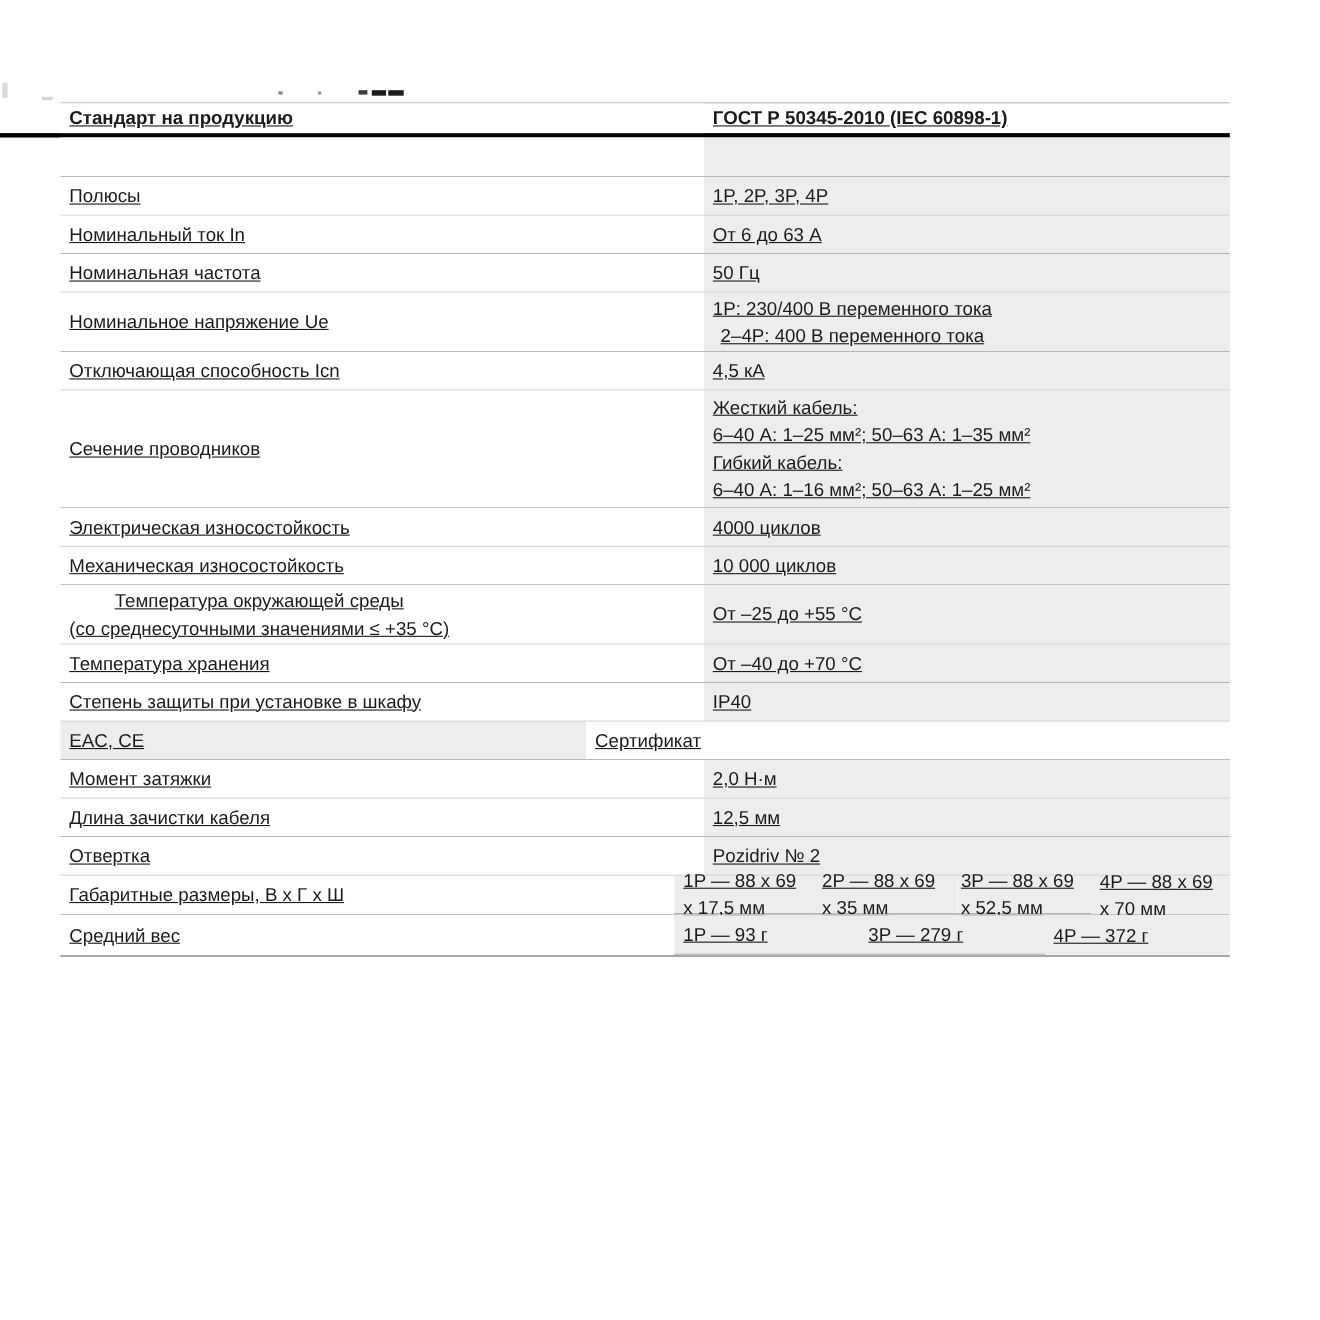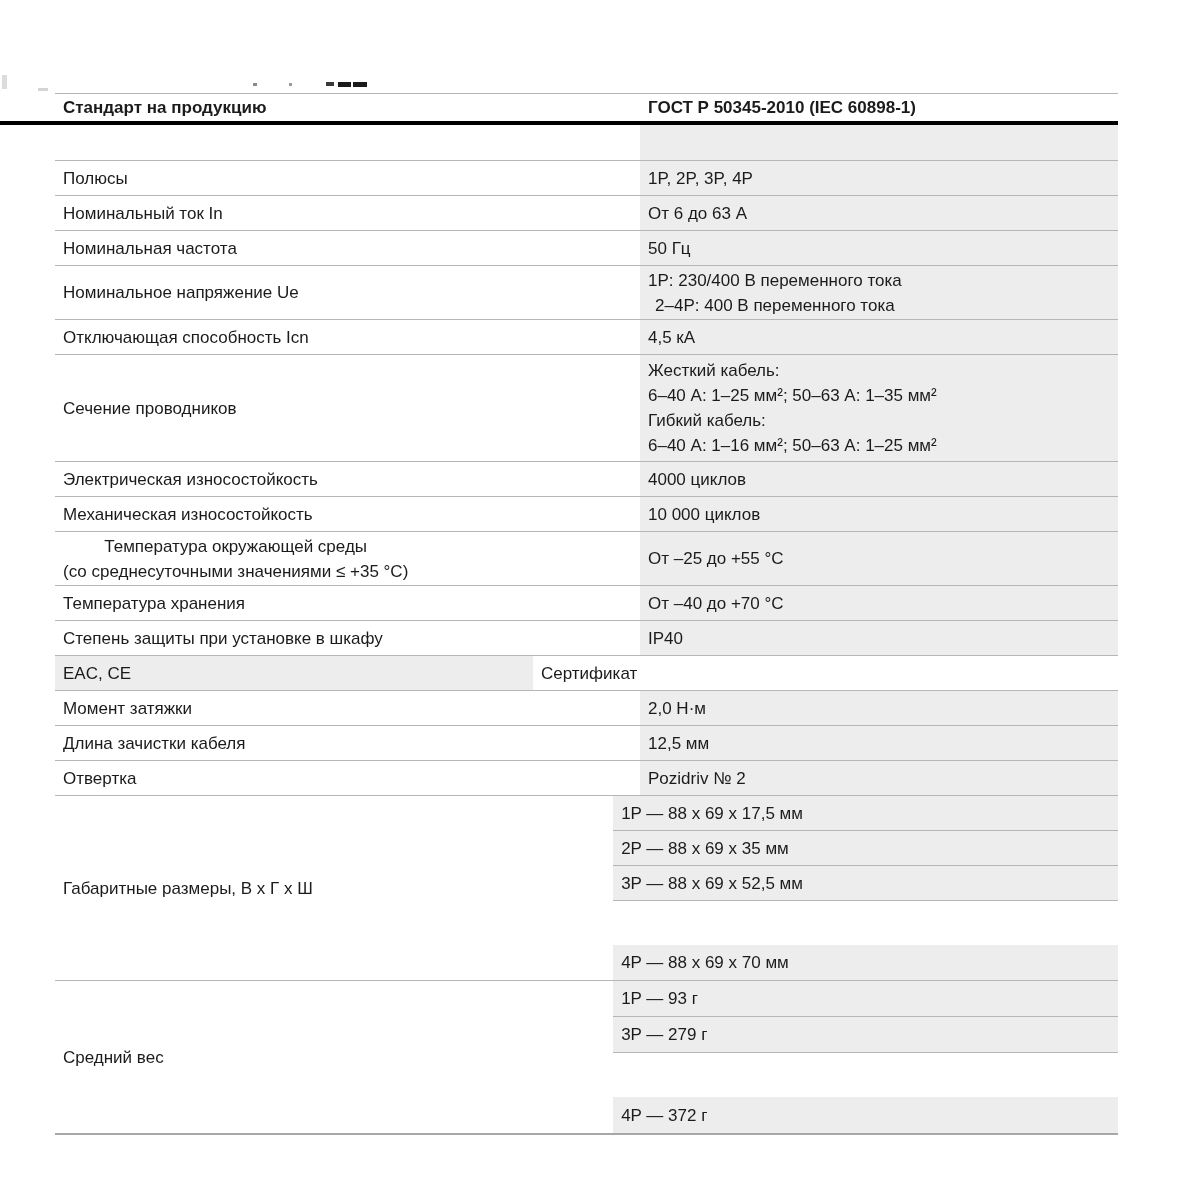--- a/index.html
+++ b/index.html
@@ -23,20 +23,21 @@
   .a5 { left: 353px; top: 82px; width: 14px; height: 5px; }
   .a6 { left: 2px;   top: 75px; width: 5px;  height: 14px; background: #dcdcdc; }
   .a7 { left: 38px;  top: 88px; width: 10px; height: 3px;  background: #d4d4d4; }
 
   .spec-table {
     position: absolute;
     left: 55px;
     top: 93px;
     width: 1063px;
     border-top: 1px solid var(--divider, #b6b6b6);
+    text-decoration: underline;
   }
   .thead { display: flex; height: 27px; }
   .thead .cell { font-weight: bold; }
   .thick-rule {
     width: 1118px;
     height: 4px;
     margin-left: -55px;
     background: var(--rule, #000000);
   }
   .row {
@@ -49,27 +50,27 @@
     padding: 3px 10px 3px 8px;
     line-height: 25px;
     white-space: pre-line;
   }
   .pcell { width: 585px; background: #ffffff; }
   .vcell { width: 478px; background: var(--value_bg, #ededed); }
   .r35 { height: 35px; }
   .r36 { height: 36px; }
   .r54 { height: 54px; text-align: center; }
   .r107 { height: 107px; }
-  .vstack { width: 530px; display: flex; flex-direction: column; }
+  .vstack { width: 530px; display: flex; flex-direction: row; }
   .vstack .sub {
     width: 100%;
     height: 35px;
     border-bottom: 1px solid var(--divider, #b6b6b6);
   }
-  .vstack .sub:last-child { border-bottom: none; margin-top: 44px; }
+  .vstack .sub:last-child { border-bottom: none; }
   .weight .vstack .sub { height: 36px; }
   .row.weight { border-bottom: 2px solid var(--bottom_border, #a8a8a8); }
 </style>
 </head>
 <body>
 
 <div class="page">
 
   <span class="artifact a6"></span>
   <span class="artifact a7"></span>

